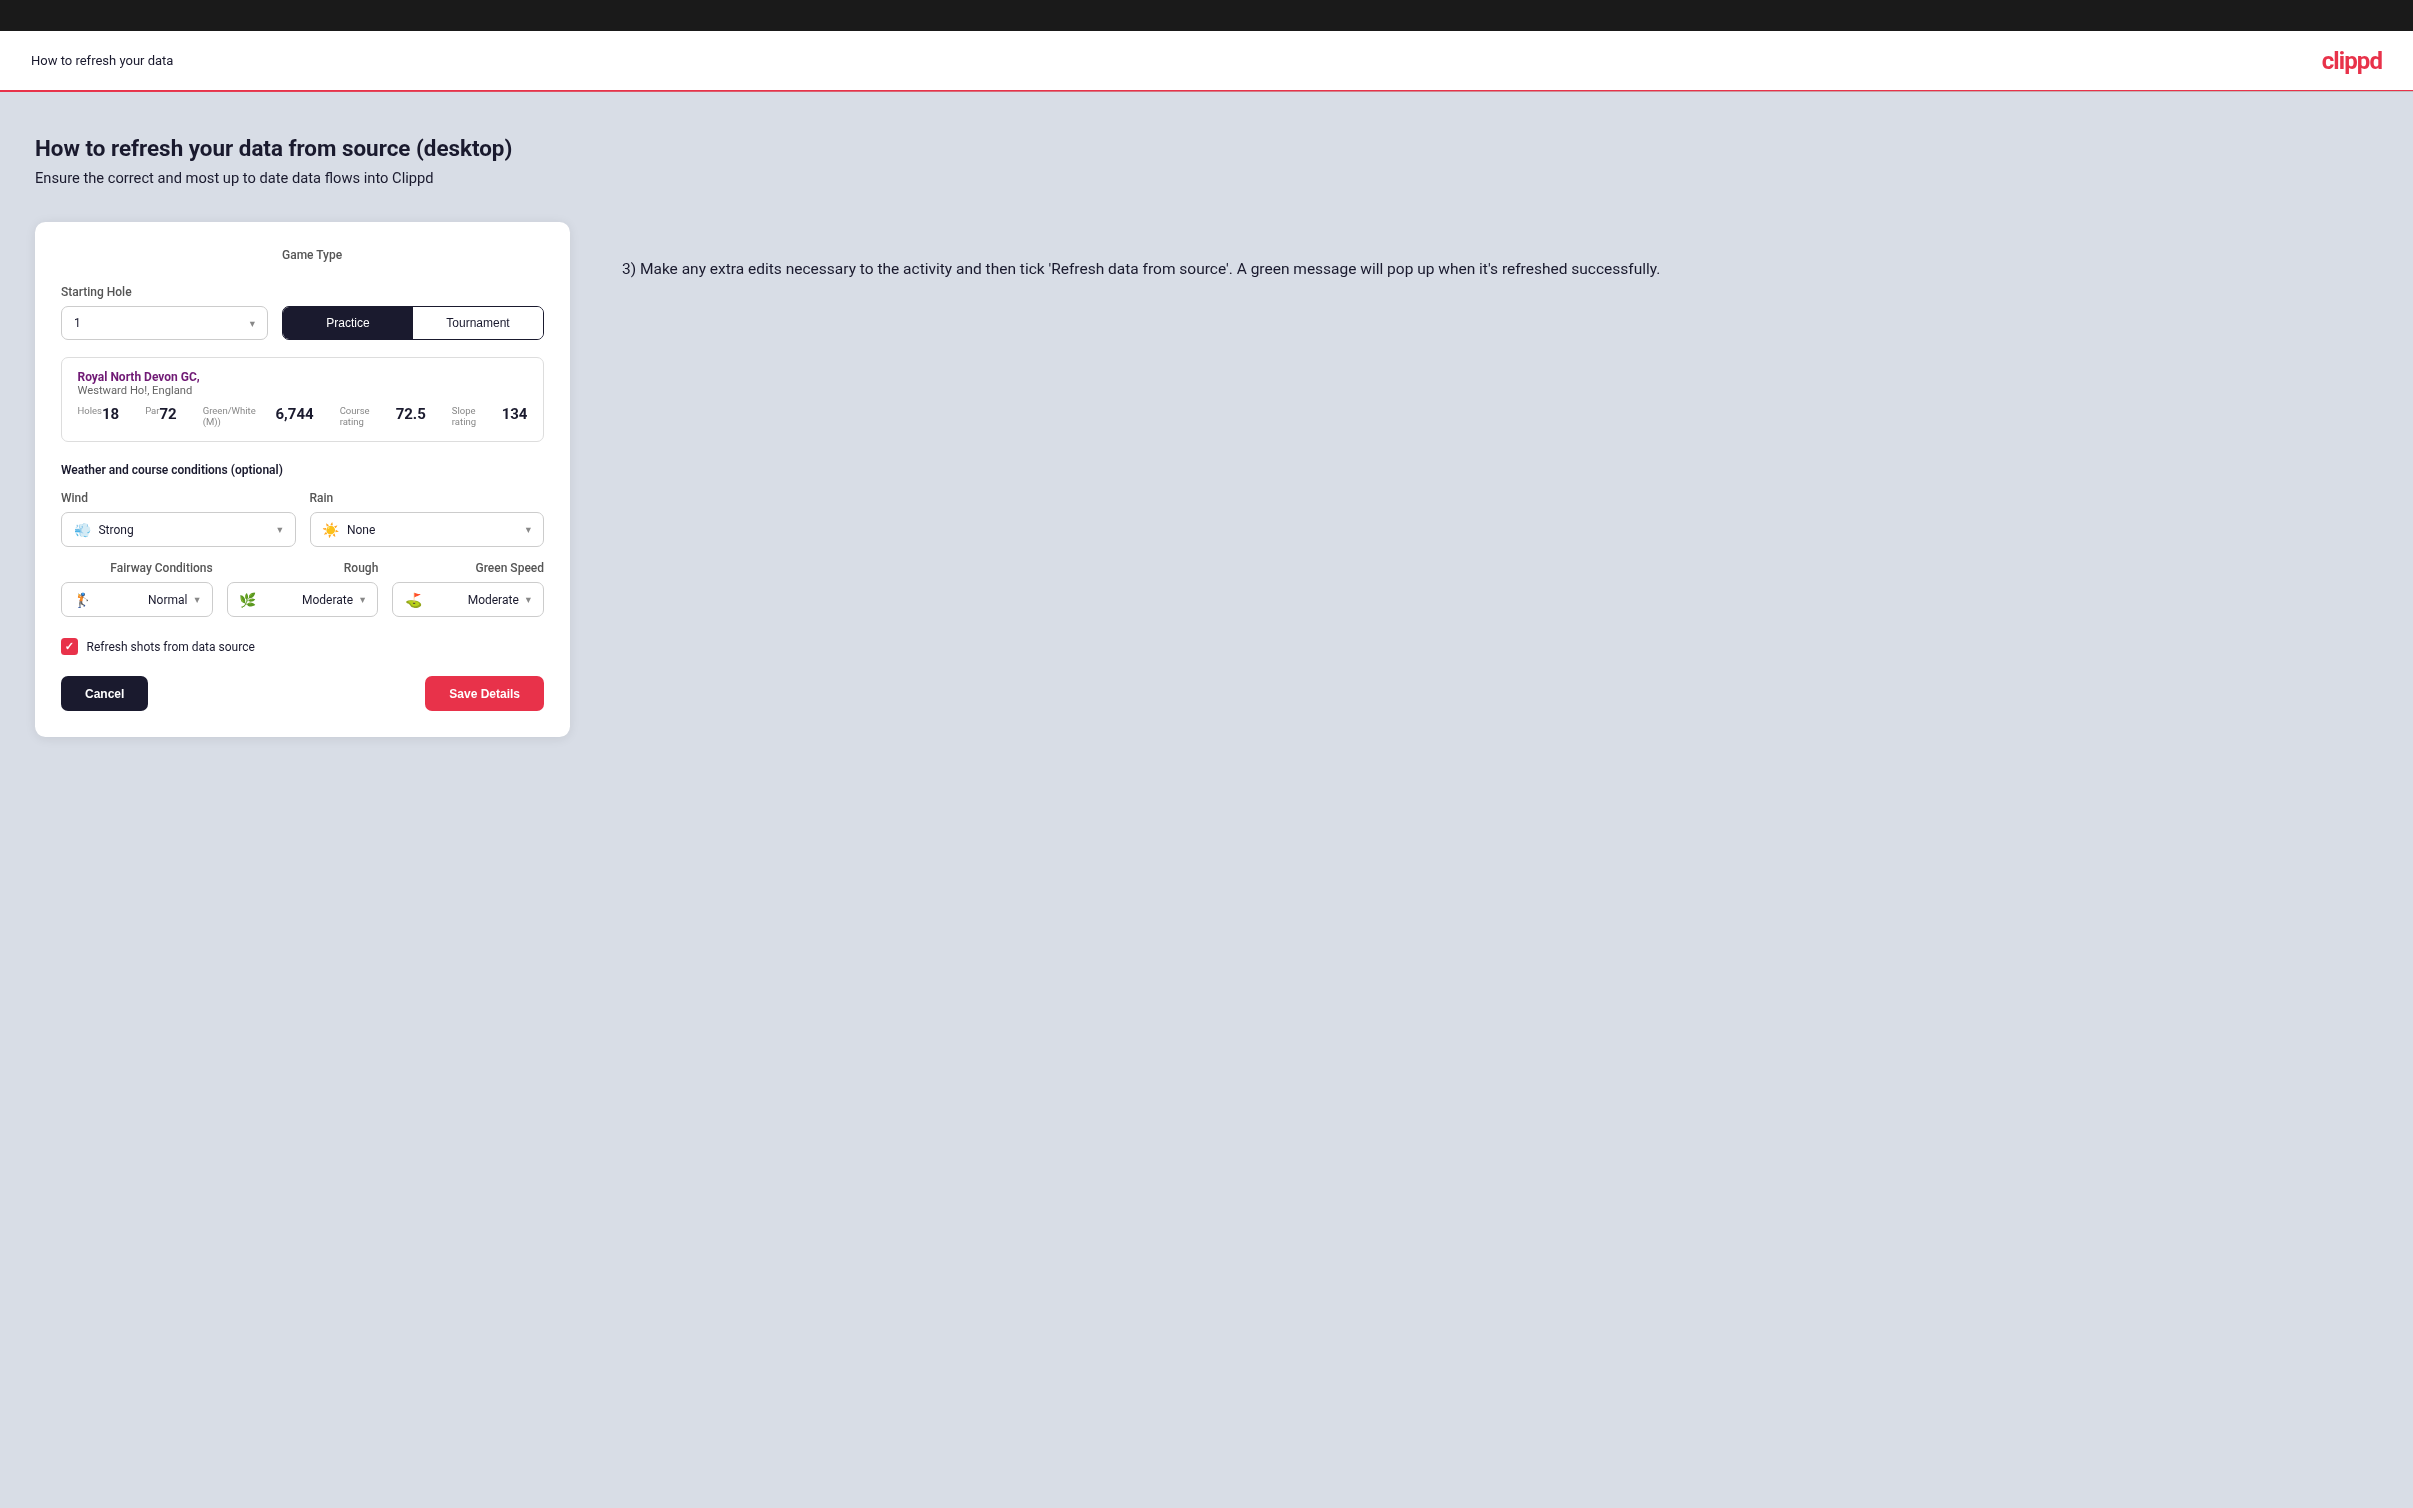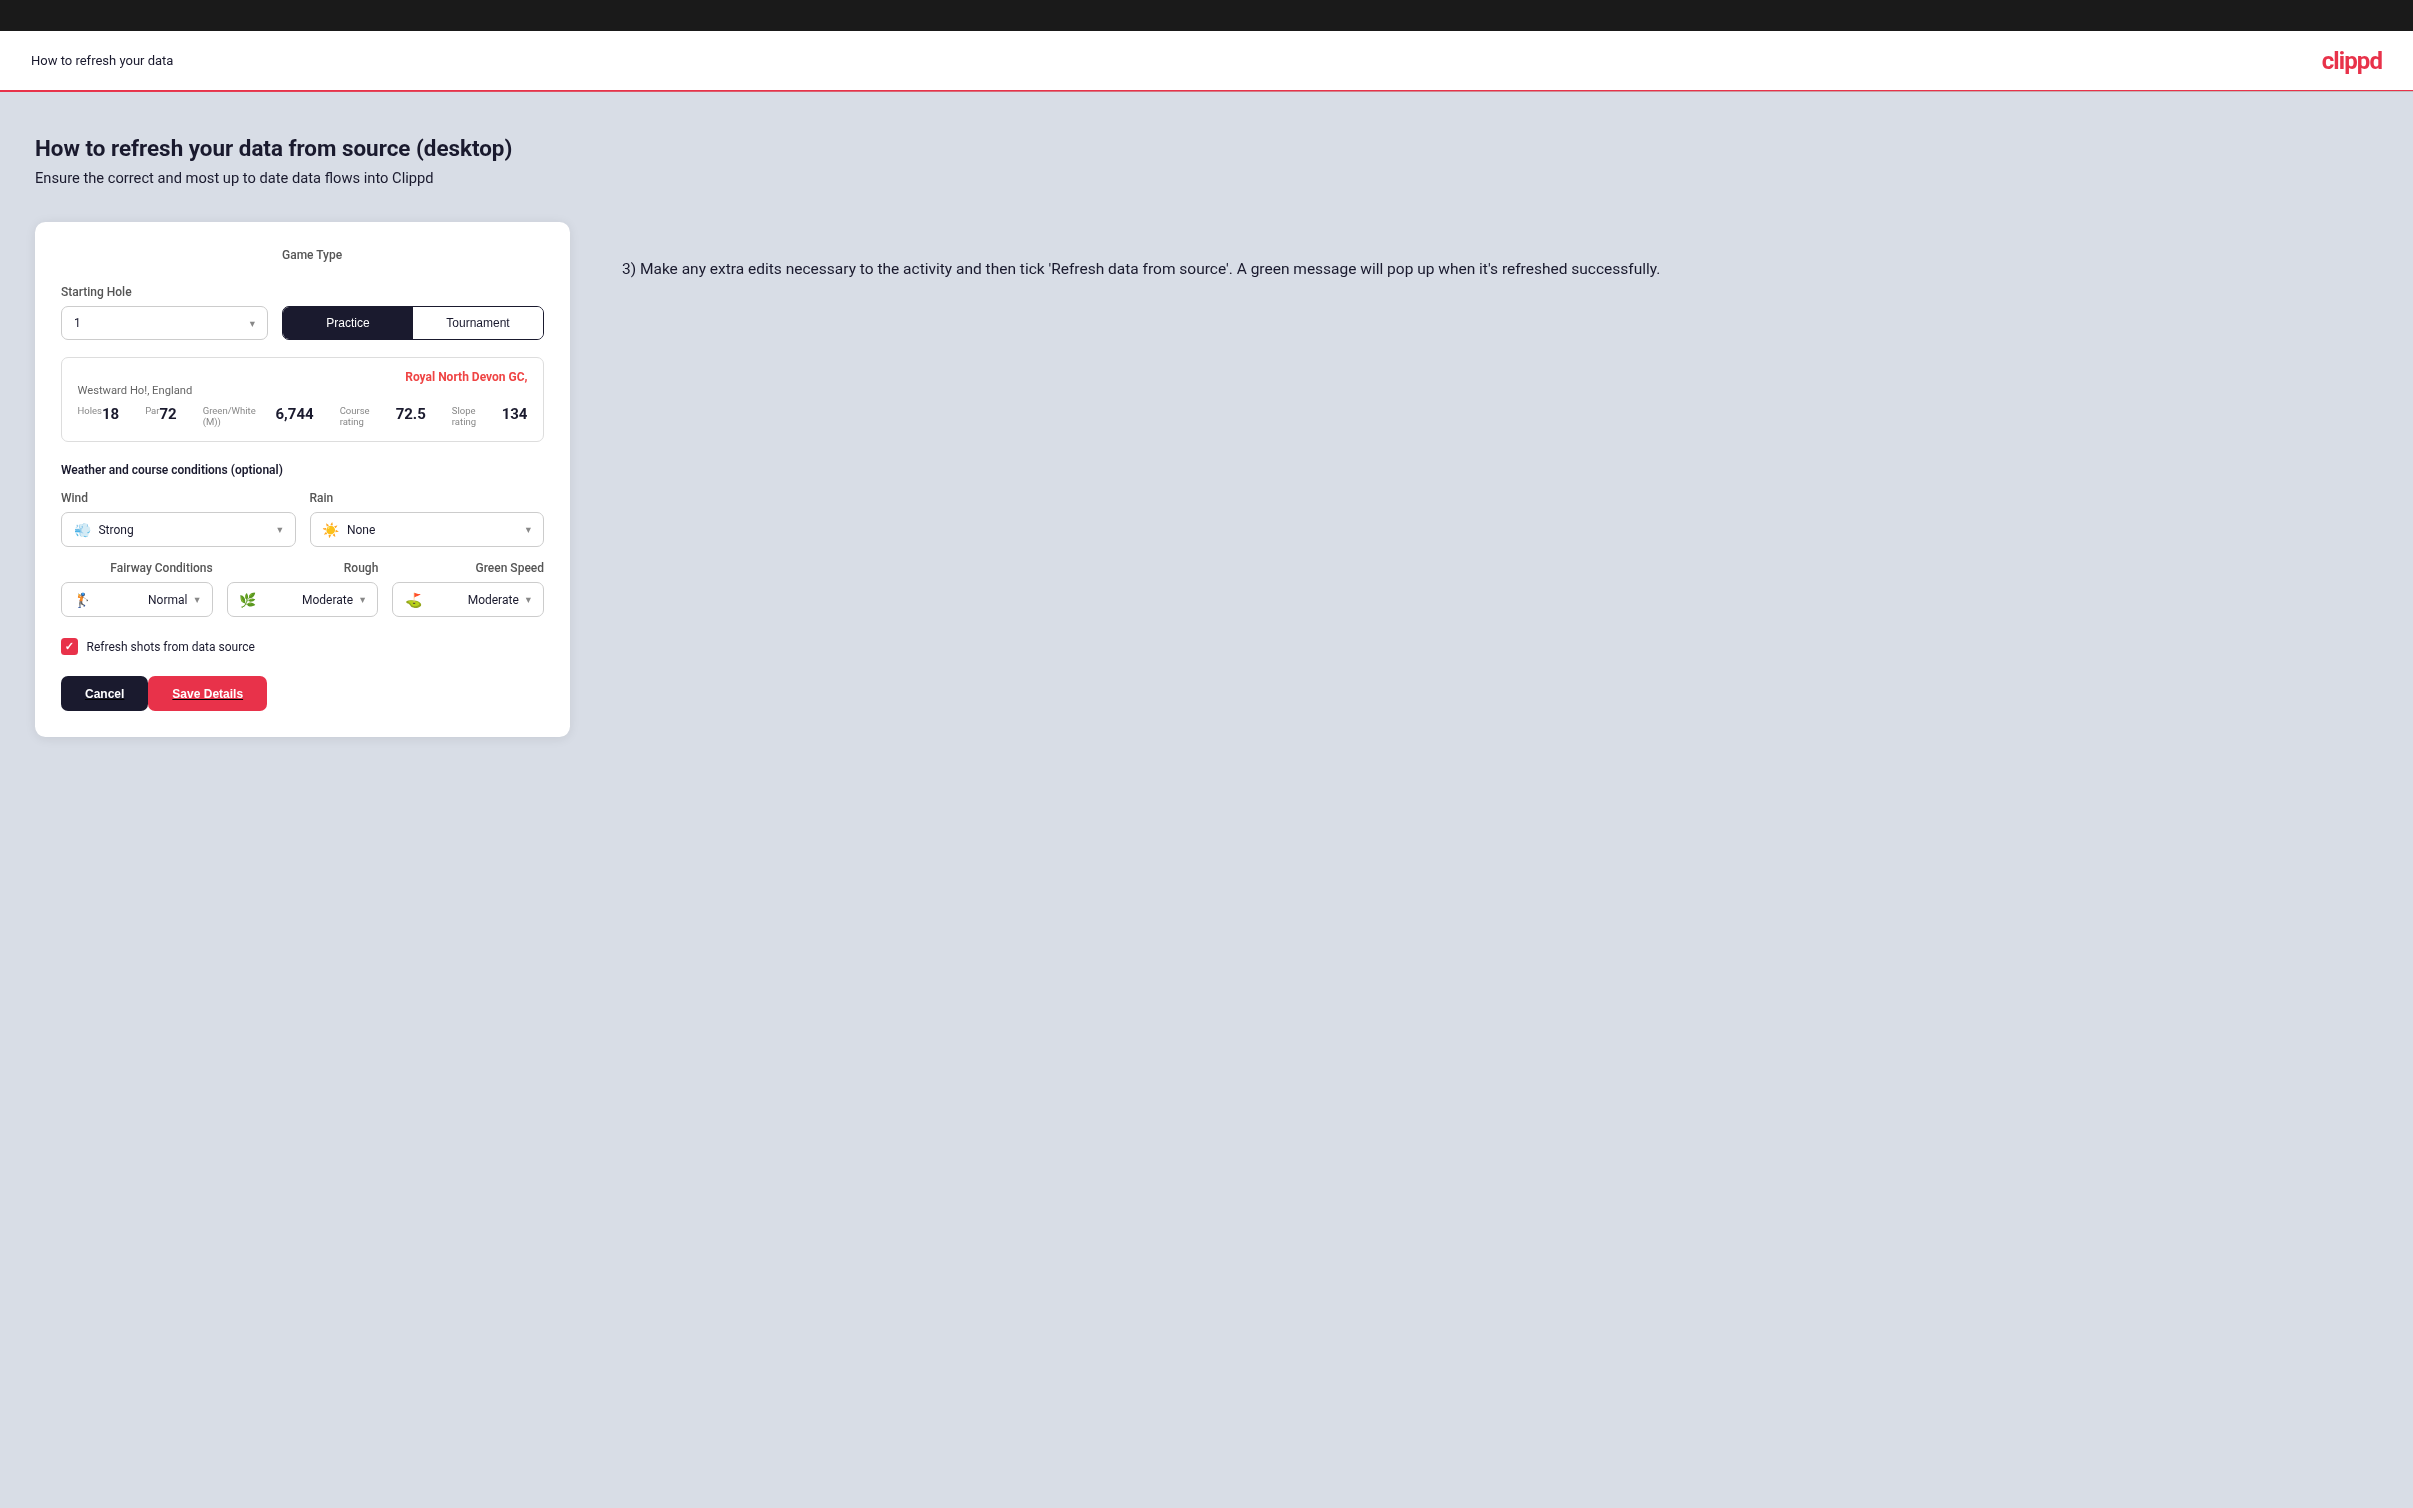--- a/index.html
+++ b/index.html
@@ -97,22 +97,21 @@
     }
     .course-info-box {
       border: 0.9px solid #ddd;
       border-radius: 7px;
       padding: 12px 15.5px;
       margin-bottom: 21px;
     }
     .course-name {
       font-size: 12px;
       font-weight: 700;
-      color: #ef4444;
-      text-align: right;
+      color: #701a75;
     }
     .course-location {
       font-size: 11.2px;
       color: #666;
       margin-bottom: 8.6px;
     }
     .course-stats {
       display: flex;
       gap: 26px;
     }
@@ -192,22 +191,22 @@
       color: #fff;
       font-size: 11.2px;
       font-weight: 700;
     }
     .checkbox-label {
       font-size: 12px;
       color: #1a1a2e;
     }
     .button-row {
       display: flex;
-      align-items: center;
-      text-decoration: underline;
+      justify-content: space-between;
+      align-items: center;
     }
     .btn-cancel {
       background: #1a1a2e;
       color: #fff;
       border: none;
       border-radius: 7px;
       padding: 10.4px 24px;
       font-size: 12px;
       font-weight: 600;
       cursor: pointer;

